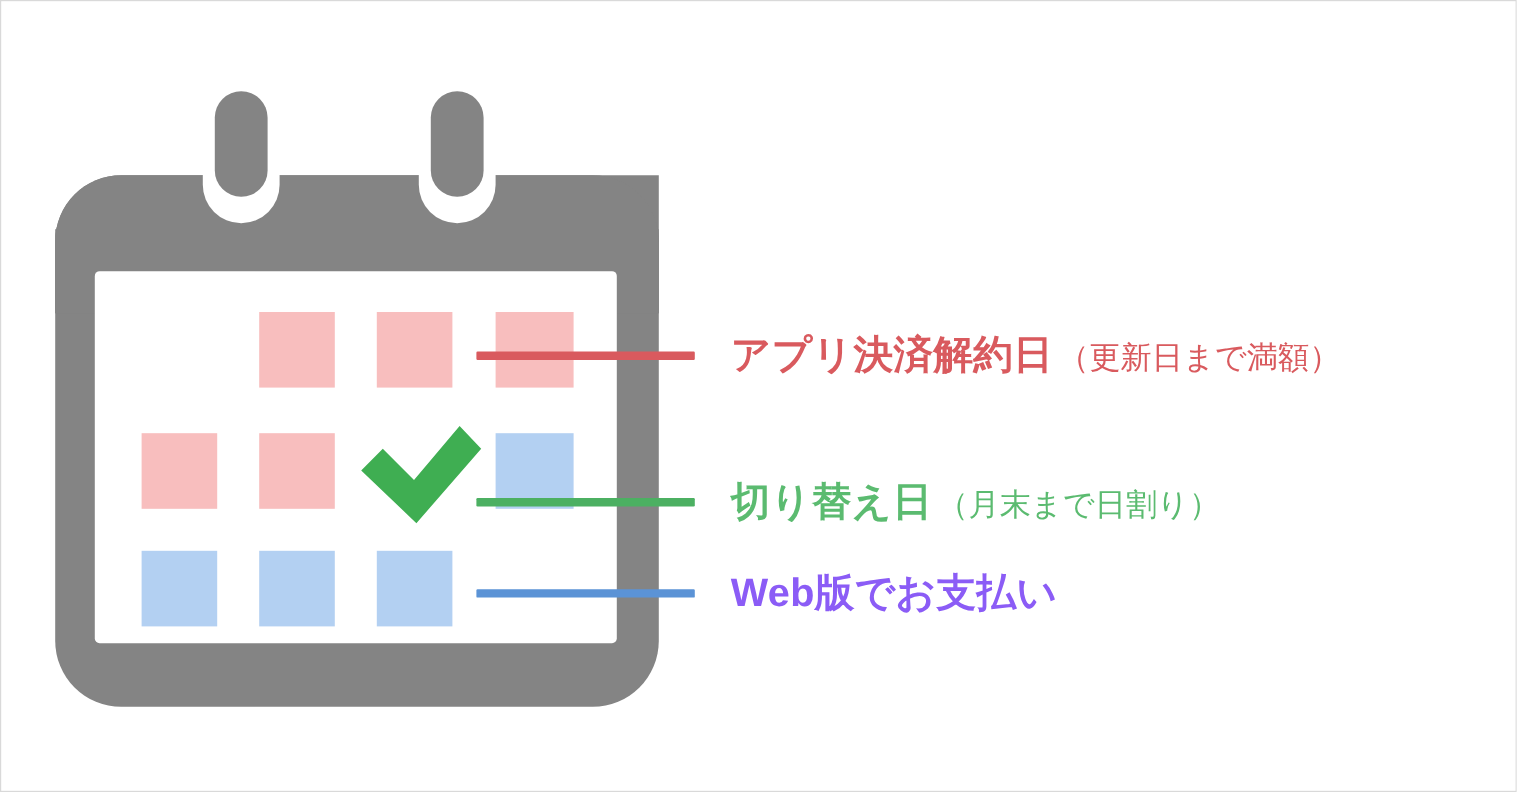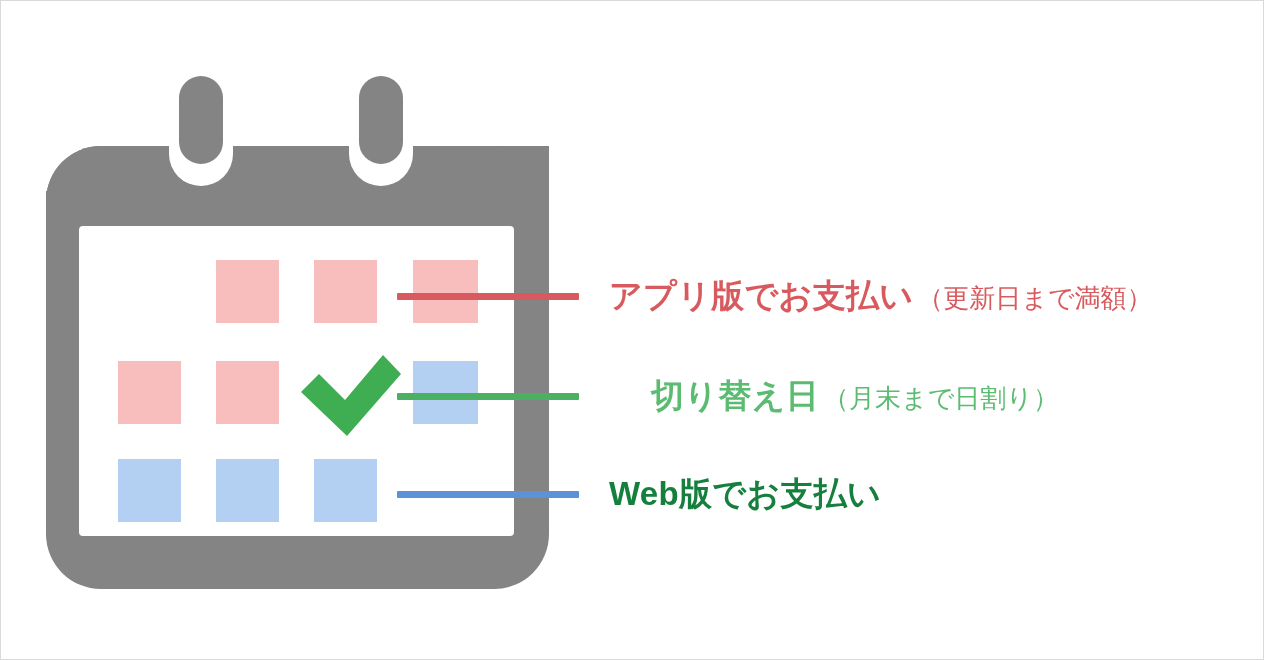--- a/index.html
+++ b/index.html
@@ -61,29 +61,29 @@
     font-weight: normal;
     letter-spacing: 0px;
     margin-left: 4px;
   }
 
   #legend-row-app   { top: 273px; }
   #legend-row-app   .legend-line { background: #d95a5e; }
   #legend-row-app   .legend-main,
   #legend-row-app   .legend-sub  { color: #d95a5e; }
 
-  #legend-row-switch { top: 373px; gap: 42px; }
+  #legend-row-switch { top: 395px; }
   #legend-row-switch .legend-line { background: #4cb062; }
   #legend-row-switch .legend-main,
   #legend-row-switch .legend-sub  { color: #5bbb70; }
 
   #legend-row-web   { top: 471px; }
   #legend-row-web   .legend-line { background: #5b93d6; }
   #legend-row-web   .legend-main,
-  #legend-row-web   .legend-sub  { color: #15803d; }
+  #legend-row-web   .legend-sub  { color: #8b5cf6; }
 </style>
 </head>
 <body>
 
 <div id="stage">
 
   <div id="calendar-illustration">
     <svg class="cal-svg" width="580" height="660" viewBox="0 0 580 660" xmlns="http://www.w3.org/2000/svg">
 
       <path d="M 45 200
@@ -123,21 +123,21 @@
 
       <rect x="117" y="458" width="63" height="63" fill="#b3d0f2"></rect>
       <rect x="215" y="458" width="63" height="63" fill="#b3d0f2"></rect>
       <rect x="313" y="458" width="63" height="63" fill="#b3d0f2"></rect>
     </svg>
   </div>
 
   <div class="legend-row" id="legend-row-app">
     <span class="legend-line"></span>
     <span class="legend-text">
-      <span class="legend-main">アプリ版でお支払い</span>
+      <span class="legend-main">アプリ決済解約日</span>
       <span class="legend-sub">（更新日まで満額）</span>
     </span>
   </div>
 
   <div class="legend-row" id="legend-row-switch">
     <span class="legend-line"></span>
     <span class="legend-text">
       <span class="legend-main">切り替え日</span>
       <span class="legend-sub">（月末まで日割り）</span>
     </span>

